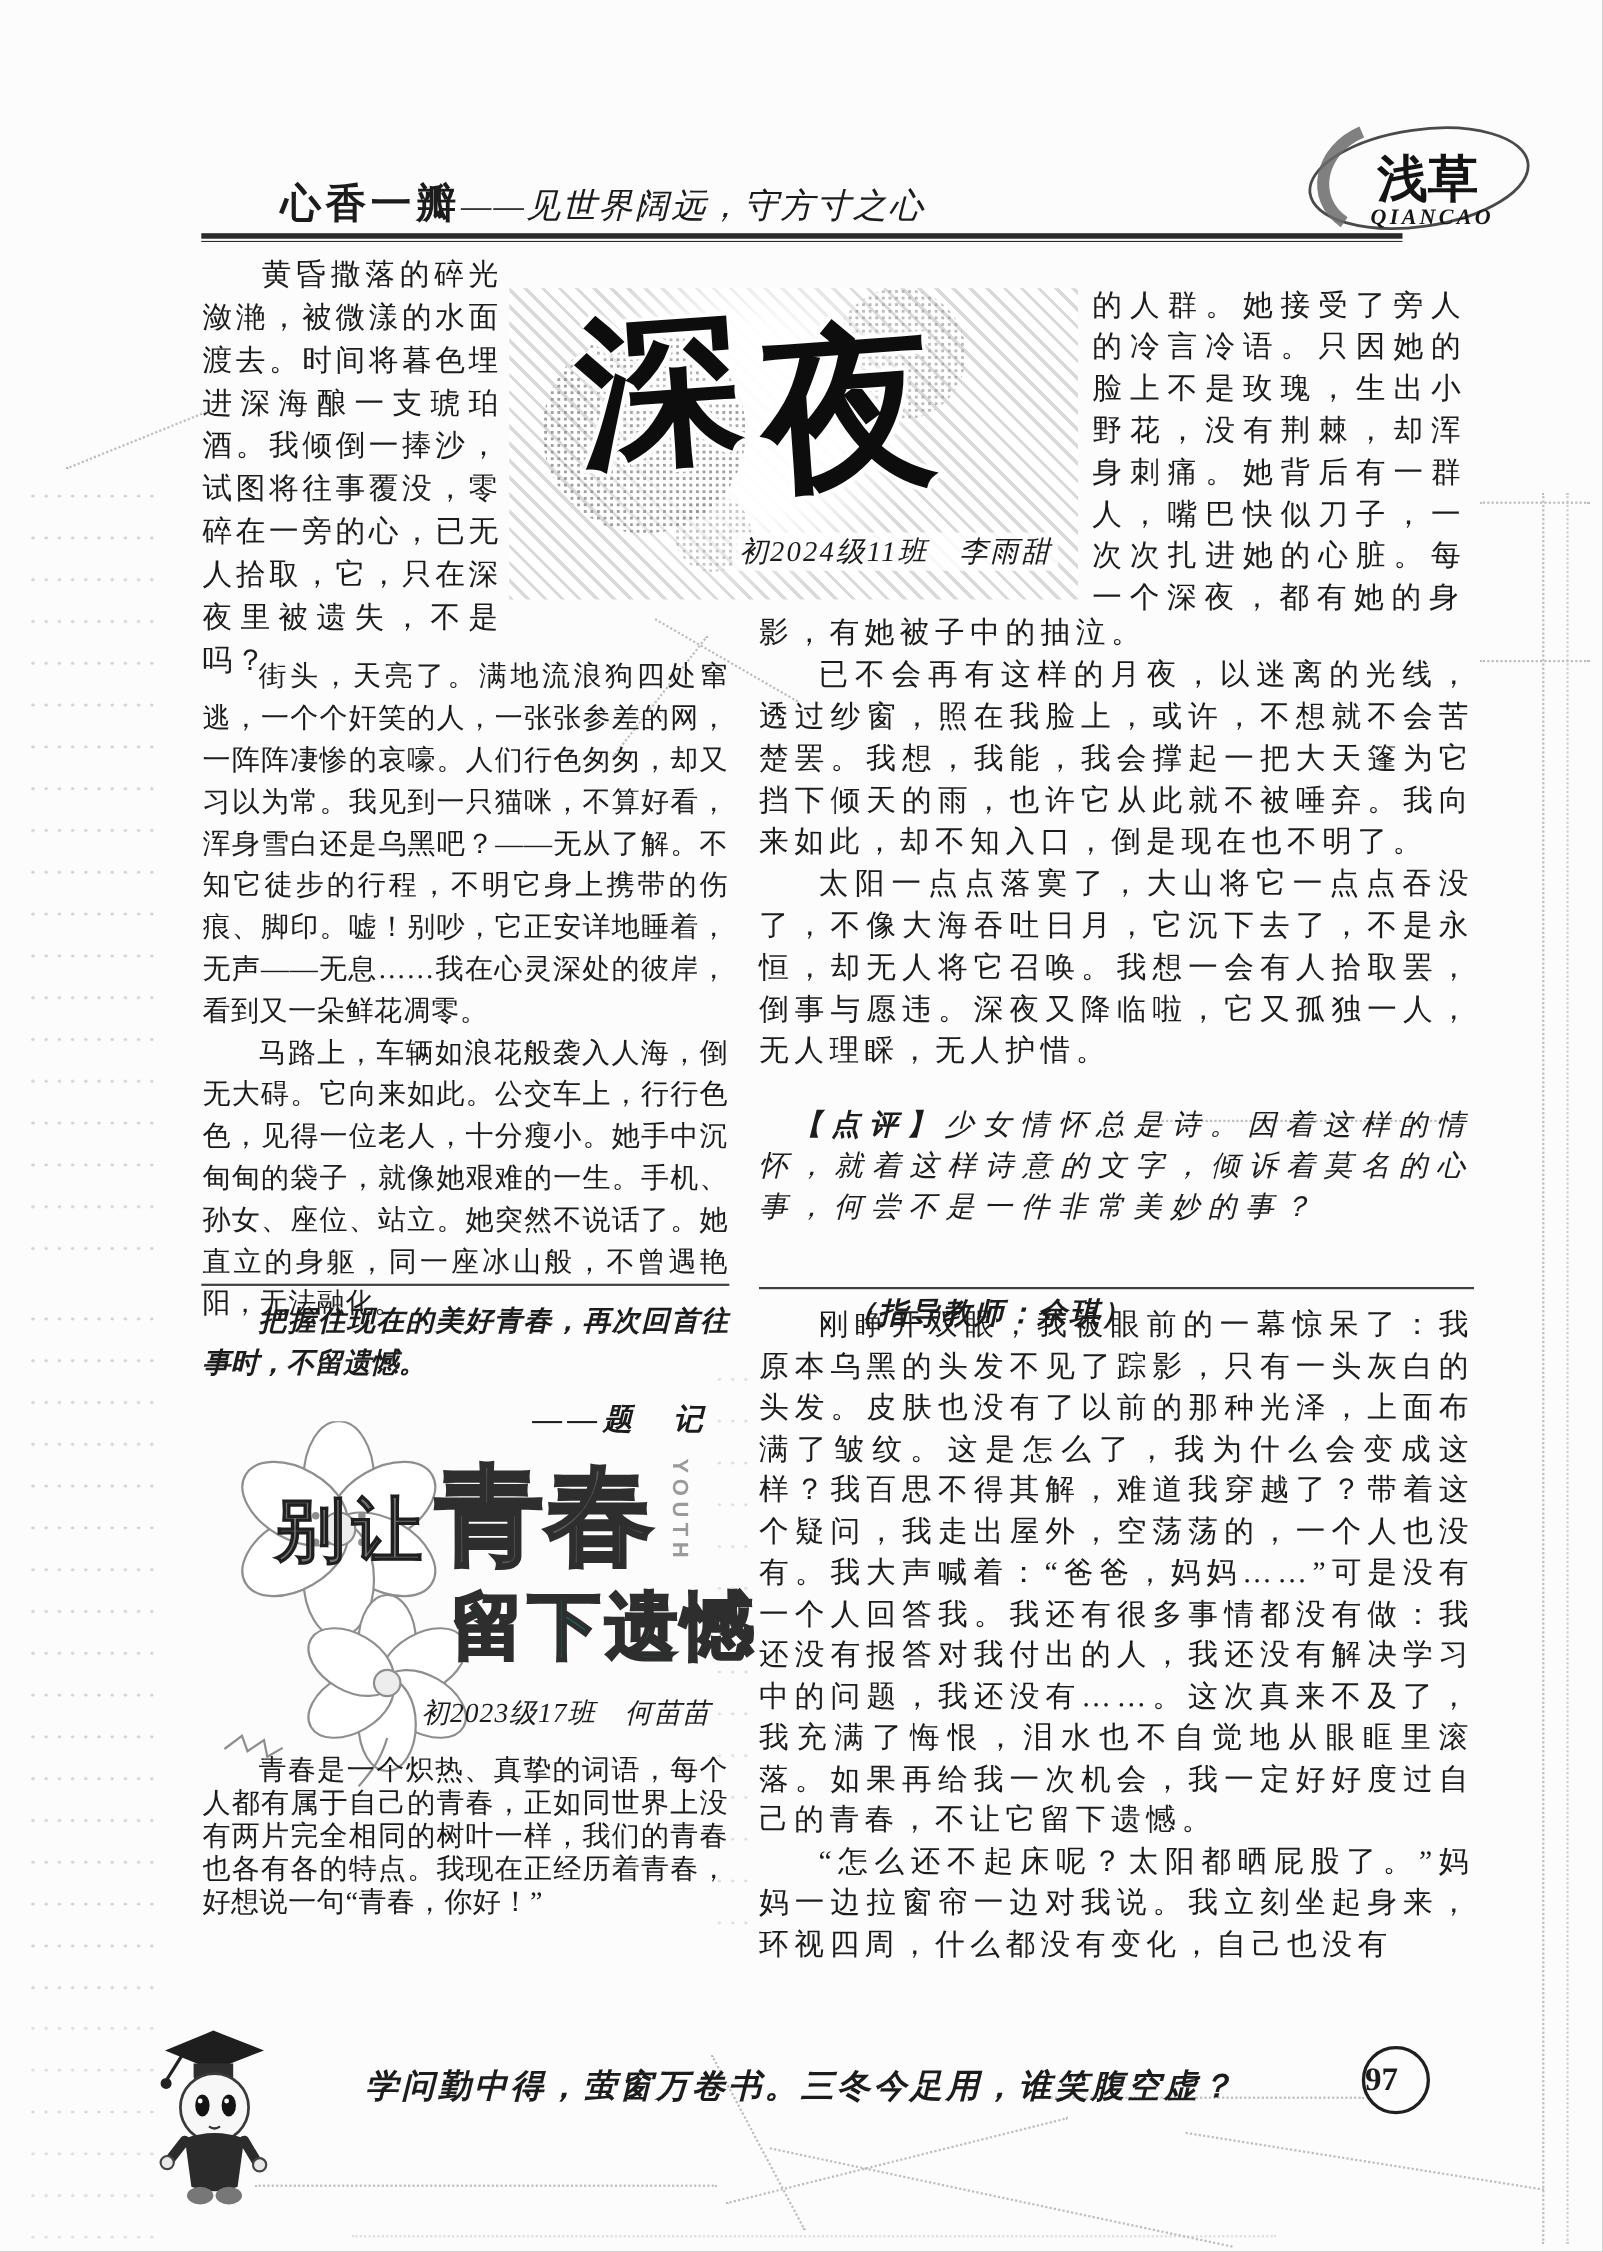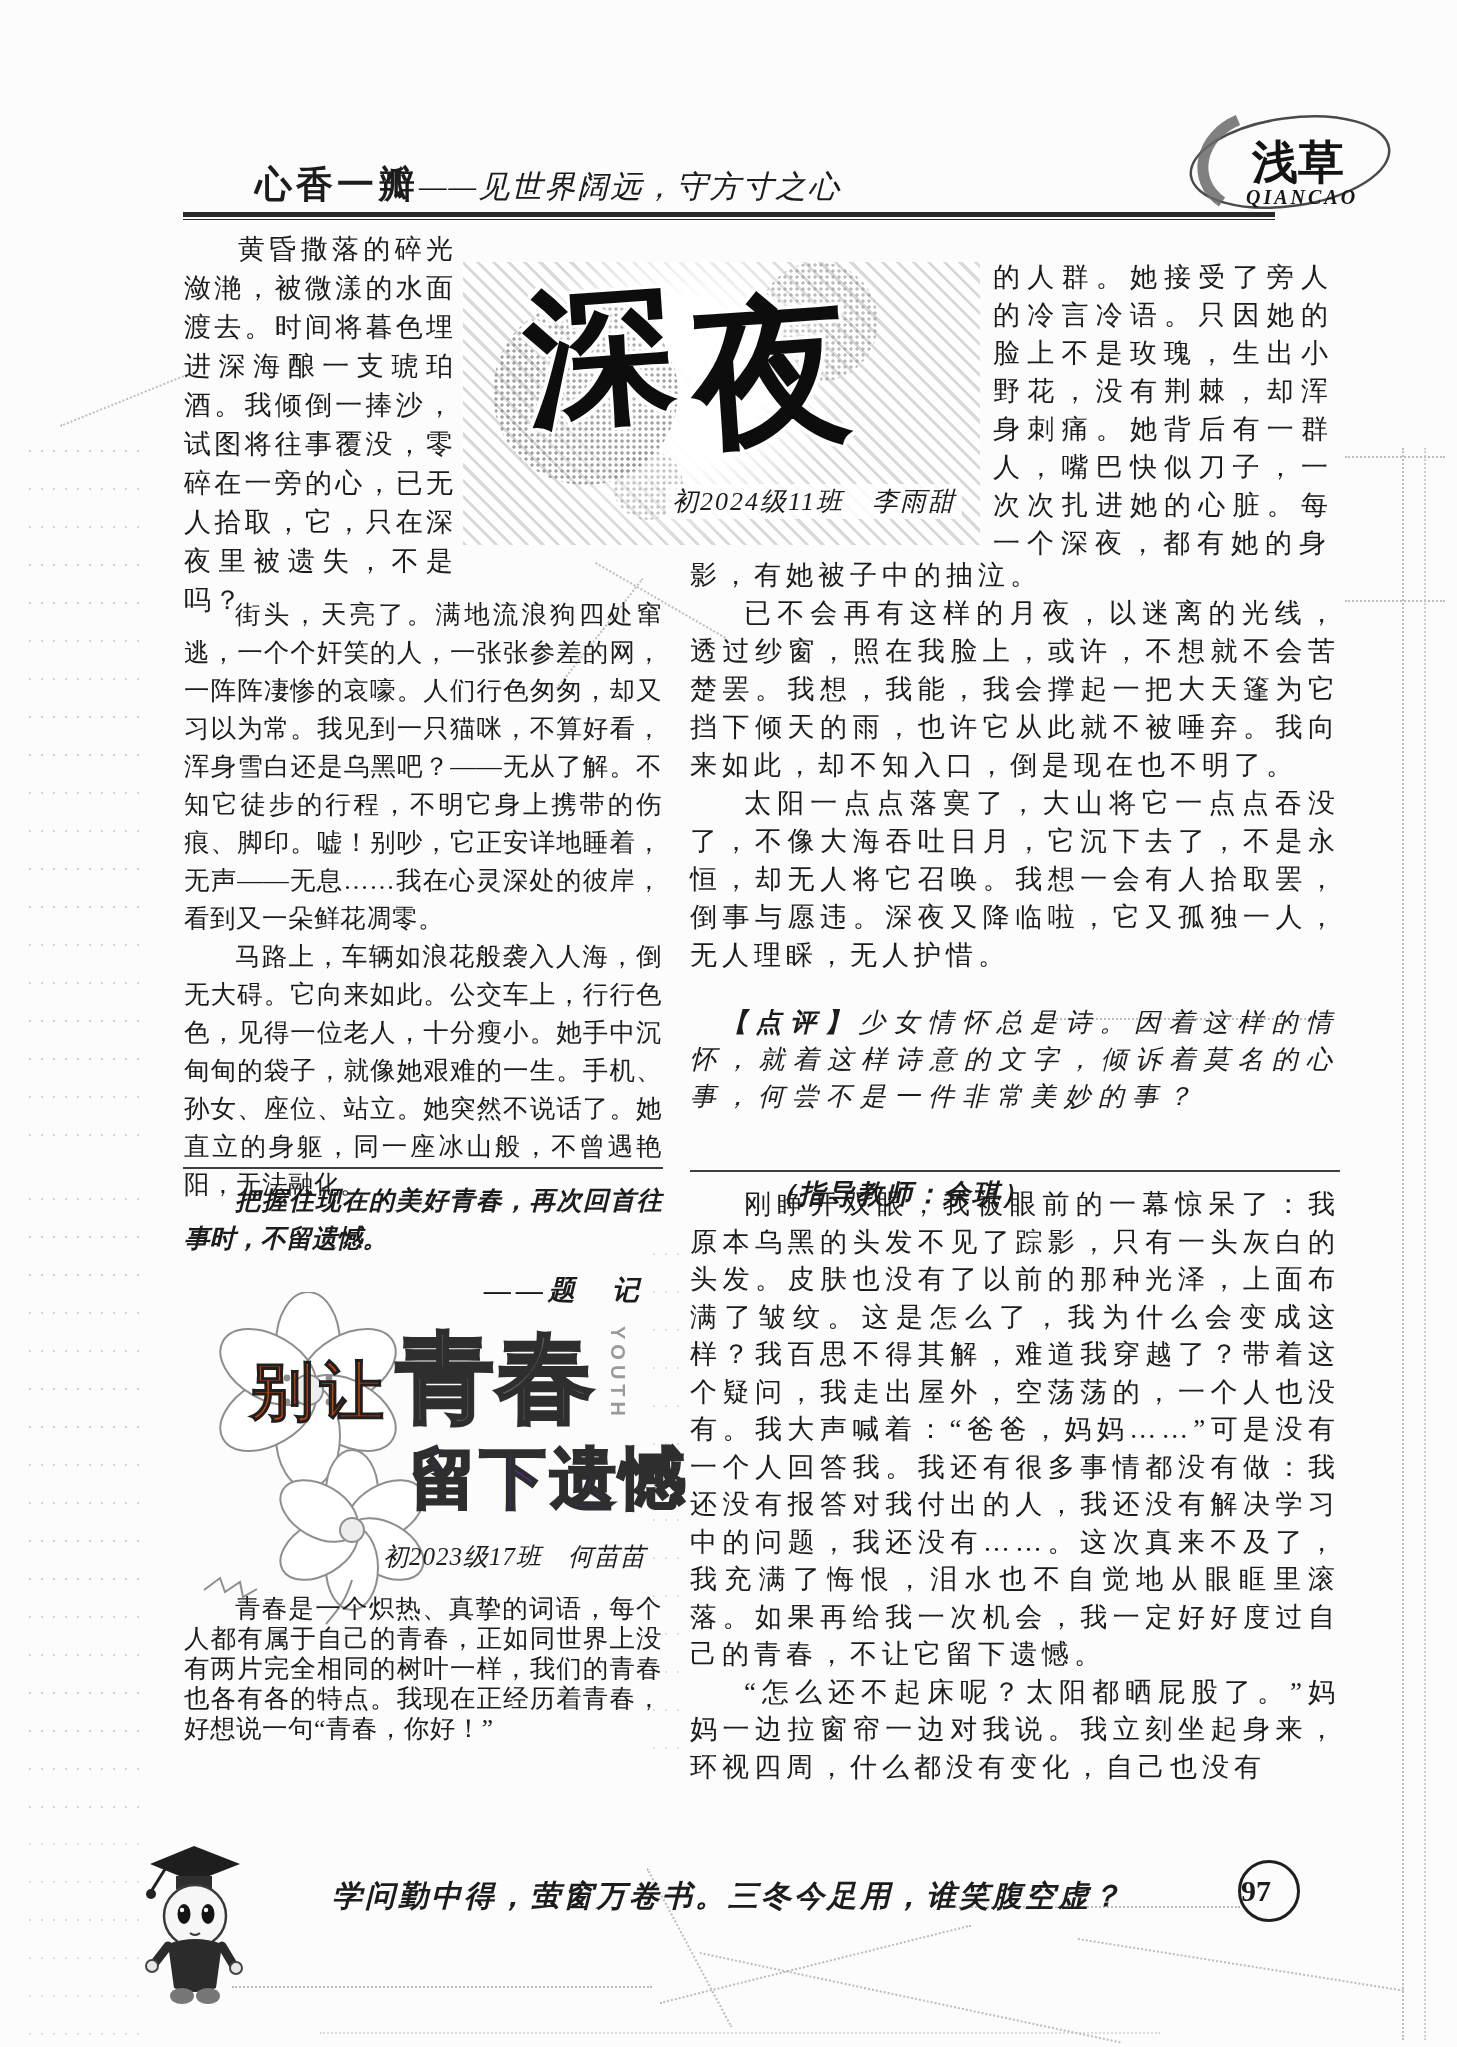--- a/index.html
+++ b/index.html
@@ -44,25 +44,25 @@
               text-shadow:-3px -3px 0 #fff,3px -3px 0 #fff,-3px 3px 0 #fff,3px 3px 0 #fff,0 0 12px #fff;}
   #nighttitle .ch1{font-size:150px;line-height:1;}
   #nighttitle .ch2{font-size:158px;line-height:1;transform:translate(16px,26px);}
   #a1-by{position:absolute;left:666px;top:484px;font-size:26px;font-style:italic;letter-spacing:2px;
          background:rgba(255,255,255,.82);padding:0 6px;z-index:3;white-space:nowrap;}
   
   #flowers{position:absolute;left:140px;top:1292px;z-index:1;}
   #a2-epi{left:184px;top:1182px;width:478px;font-size:25.5px;line-height:38px;font-style:italic;font-weight:600;}
   #a2-sig{position:absolute;left:184px;top:1272px;width:460px;text-align:right;font-size:27px;
           font-style:italic;font-weight:600;letter-spacing:5px;z-index:2;}
-  #t1{position:absolute;left:250px;top:1348px;font-size:64px;font-weight:900;color:#c2410c;
+  #t1{position:absolute;left:250px;top:1348px;font-size:64px;font-weight:900;color:#737373;
       letter-spacing:6px;z-index:2;-webkit-text-stroke:1px #1f1f1f;}
   #t2{position:absolute;left:396px;top:1314px;font-size:98px;font-weight:900;color:#5a5a5a;
       letter-spacing:2px;z-index:2;-webkit-text-stroke:3px #2e2e2e;}
-  #t3{position:absolute;left:410px;top:1434px;font-size:66px;font-weight:900;color:#6d28d9;
+  #t3{position:absolute;left:410px;top:1434px;font-size:66px;font-weight:900;color:#0f766e;
       letter-spacing:4px;z-index:2;-webkit-text-stroke:2.5px #2e2e2e;}
   #tyouth{position:absolute;left:606px;top:1326px;writing-mode:vertical-rl;z-index:2;
           font-family:"Liberation Sans","DejaVu Sans",sans-serif;font-size:20px;font-weight:bold;
           color:#9a9a9a;letter-spacing:5px;}
   #a2-by{position:absolute;left:184px;top:1540px;width:462px;text-align:right;font-size:25px;
          font-style:italic;letter-spacing:1px;z-index:2;}
   #a2-lp{left:184px;top:1594px;width:478px;font-size:25.5px;line-height:30px;letter-spacing:.5px;}
   #a2-r{left:690px;top:1186px;width:650px;font-size:27px;line-height:37.5px;letter-spacing:5px;}
   
   #motto{position:absolute;left:332px;top:1876px;font-size:30px;font-style:italic;font-weight:600;

